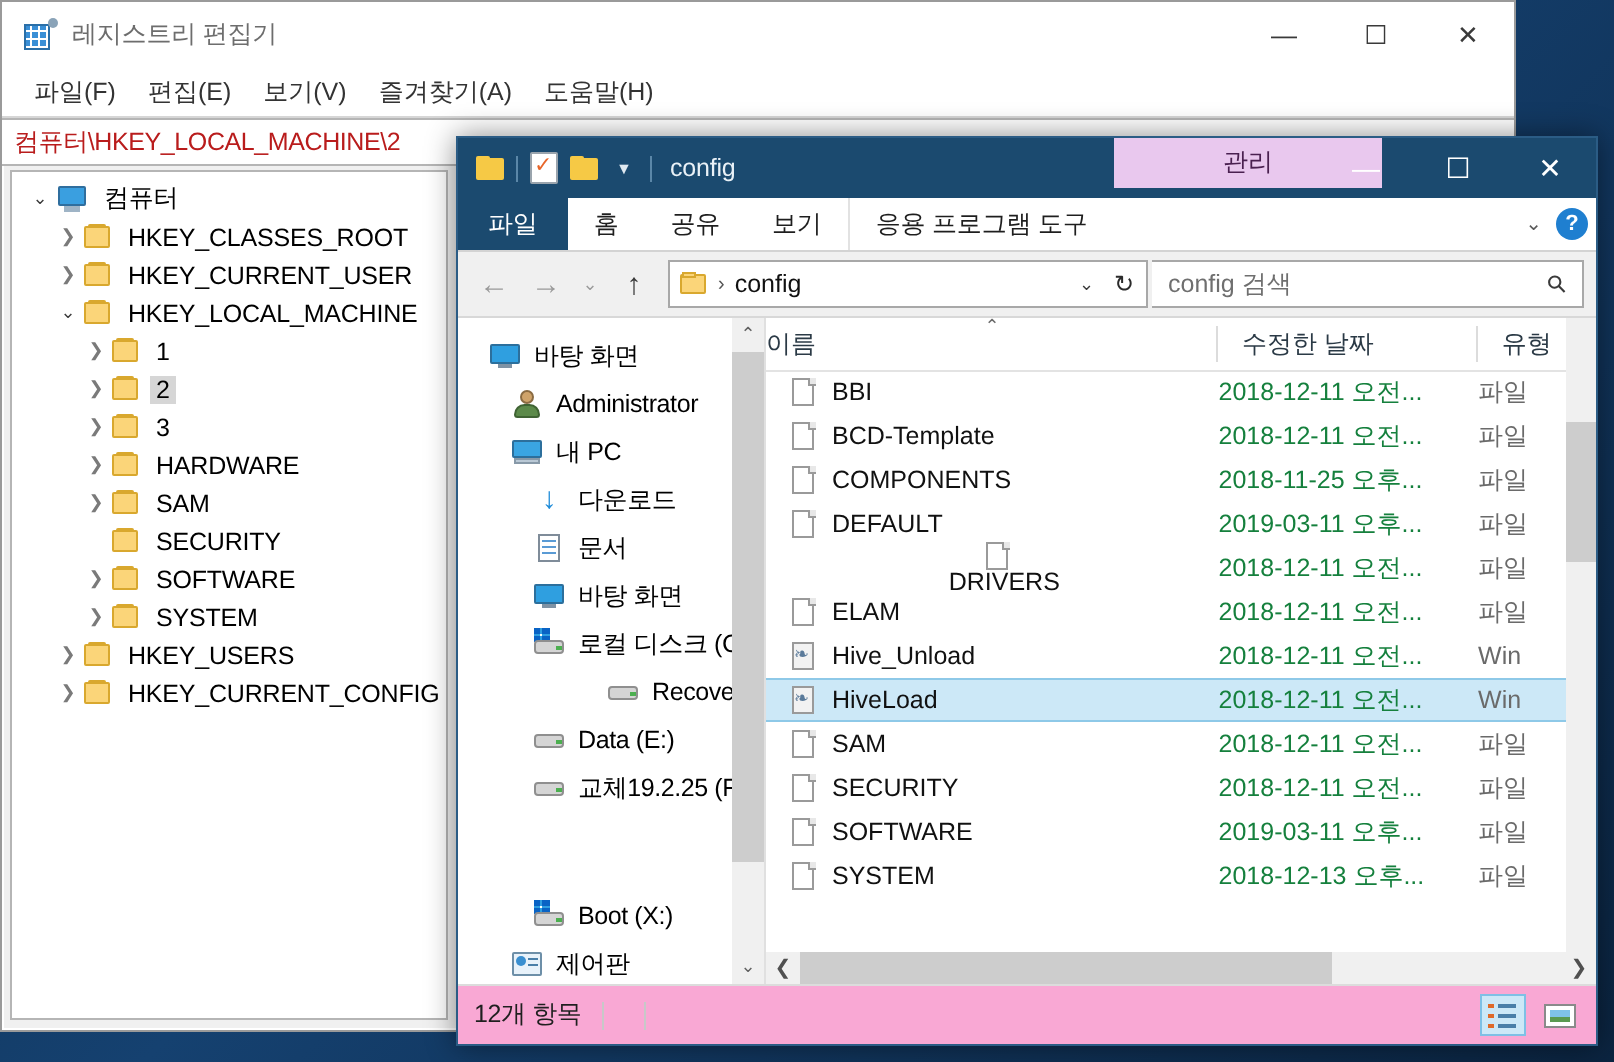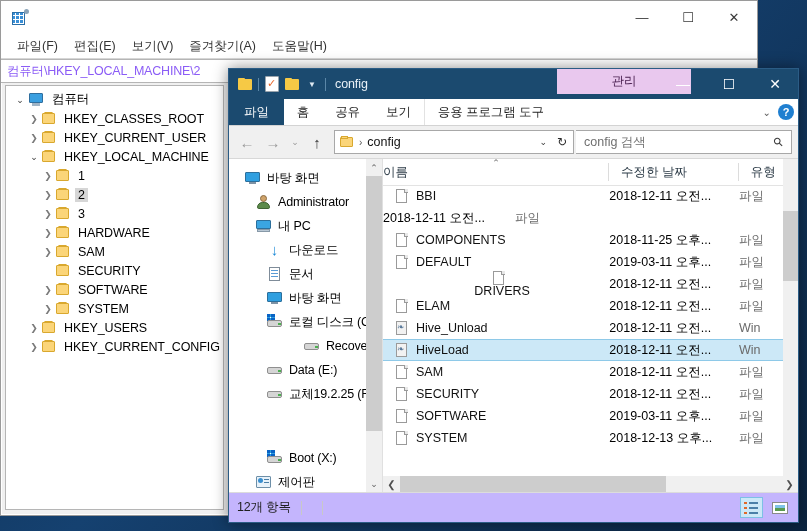--- a/index.html
+++ b/index.html
@@ -49,21 +49,21 @@
   #regedit-menu{
     height:24px;display:flex;align-items:center;padding-left:8px;
     border-bottom:1px solid #d6d6d6;background:#fff;
   }
   #regedit-menu .mi{
     padding:2px 8px;color:#333;font-size:12.5px;cursor:default;
   }
   #regedit-path{
     height:22px;display:flex;align-items:center;
     border:1px solid #b5b5b5;border-left:none;border-right:none;
-    background:#fff;padding-left:6px;color:#8b5cf6;font-size:12.5px;
+    background:#fff;padding-left:6px;color:#b91c1c;font-size:12.5px;
     letter-spacing:-.2px;
   }
   #regedit-body{
     position:absolute;left:1px;top:82px;right:1px;bottom:1px;display:flex;
     background:#f0f0f0;
   }
   #reg-tree{
     width:219px;background:#fff;border:1px solid #b5b5b5;
     box-sizing:border-box;overflow:hidden;position:relative;
     margin:2px 0 4px 3px;
@@ -208,42 +208,42 @@
   .colh .divl{position:absolute;right:0;top:4px;bottom:4px;width:1px;background:#dcdcdc;}
   #rows{position:absolute;left:0;top:26px;right:0;bottom:16px;overflow:hidden;}
   .frow{height:22px;display:flex;align-items:center;font-size:12.5px;color:#111;white-space:nowrap;}
   .frow.sel{background:#cce8f7;border-top:1px solid #8ec9e8;border-bottom:1px solid #8ec9e8;height:20px;}
   .fn{display:flex;align-items:center;}
   .ficon2{width:14px;height:16px;flex:0 0 14px;margin-right:7px;position:relative;}
   .ficon2 .pg{position:absolute;left:1px;top:1px;width:11px;height:14px;background:#fff;border:1px solid #9a9a9a;box-sizing:border-box;}
   .ficon2 .fold{position:absolute;right:1px;top:1px;width:4px;height:4px;background:#e8e8e8;border-left:1px solid #9a9a9a;border-bottom:1px solid #9a9a9a;box-sizing:border-box;}
   .ficon2.reg .pg{background:#f2f2f2;}
   .ficon2.reg .rg{position:absolute;left:2px;top:3px;width:9px;height:9px;color:#5a7a9a;font-size:9px;line-height:9px;}
-  .fdate{color:#000000;font-size:12.5px;}
+  .fdate{color:#15803d;font-size:12.5px;}
   .ftype{color:#6a6a6a;font-size:12.5px;}
   #hscroll{
     position:absolute;left:0;right:0;bottom:0;height:16px;background:#f0f0f0;
     display:flex;align-items:center;
   }
   #hscroll .arr{width:17px;height:16px;display:flex;align-items:center;justify-content:center;color:#505050;font-size:10px;}
   #hscroll .track{flex:1;height:16px;position:relative;}
   #hscroll .thumb{position:absolute;left:0;top:0;height:16px;width:266px;background:#cdcdcd;}
   #navscroll{
     position:absolute;right:0;top:0;width:16px;bottom:0;background:#f0f0f0;
     display:flex;flex-direction:column;align-items:center;
   }
   #navscroll .arr{height:17px;width:16px;display:flex;align-items:center;justify-content:center;color:#606060;font-size:9px;}
   #navscroll .track{flex:1;width:16px;position:relative;}
   #navscroll .thumb{position:absolute;left:0;top:0;width:16px;height:255px;background:#cdcdcd;}
   #vscroll{
     position:absolute;right:0;top:0;width:15px;bottom:16px;background:#f0f0f0;
   }
   #vscroll .thumb{position:absolute;left:0;top:52px;width:15px;height:70px;background:#cdcdcd;}
   #exp-status{
-    position:absolute;left:0;right:0;bottom:0;height:29px;background:#c4b5fd;
+    position:absolute;left:0;right:0;bottom:0;height:29px;background:#f9a8d4;
     border-top:1px solid #dcdcdc;display:flex;align-items:center;padding-left:8px;
   }
   #exp-status .st{font-size:12.5px;color:#1f1f1f;letter-spacing:-.2px;}
   #exp-status .vsep{width:1px;height:14px;background:#c8c8c8;margin:0 10px;}
   #exp-status .views{position:absolute;right:7px;display:flex;gap:5px;align-items:center;}
   .vbtn{width:23px;height:21px;display:flex;align-items:center;justify-content:center;position:relative;}
   .vbtn.on{background:#cce8f7;border:1px solid #7ec0e5;box-sizing:border-box;}
   .vb-details{width:15px;height:12px;position:relative;}
   .vb-details .c{position:absolute;left:0;width:3px;height:2px;background:#e06a2a;}
   .vb-details .r{position:absolute;left:5px;width:9px;height:2px;background:#4a7fa8;}
@@ -253,20 +253,21 @@
 </head>
 <body>
 
 <div id="regedit">
 
   <div id="regedit-title">
     <span class="app-icon">
       <span class="grid"></span>
         <span class="dot"></span>
     </span>
+    <span class="ttl">레지스트리 편집기</span>
     <span class="wbtns">
       <span class="wbtn">—</span>
       <span class="wbtn">☐</span>
       <span class="wbtn close">✕</span>
     </span>
   </div>
 
   <div id="regedit-menu">
       <span class="mi">파일(F)</span>
       <span class="mi">편집(E)</span>
@@ -595,20 +596,27 @@
               <span class="ficon2">
                 <span class="pg"></span>
                 <span class="fold"></span>
               </span>
               <span>BBI</span>
             </div>
             <div class="fdate" style="width: 132px; box-sizing: border-box;">2018-12-11 오전...</div>
             <div class="ftype" style="width: 60px; box-sizing: border-box;">파일</div>
           </div>
           <div class="frow">
+            <div class="fn" style="width: 230px; padding-left: 12px; box-sizing: border-box;">
+              <span class="ficon2">
+                <span class="pg"></span>
+                <span class="fold"></span>
+              </span>
+              <span>BCD-Template</span>
+            </div>
             <div class="fdate" style="width: 132px; box-sizing: border-box;">2018-12-11 오전...</div>
             <div class="ftype" style="width: 60px; box-sizing: border-box;">파일</div>
           </div>
           <div class="frow">
             <div class="fn" style="width: 230px; padding-left: 12px; box-sizing: border-box;">
               <span class="ficon2">
                 <span class="pg"></span>
                 <span class="fold"></span>
               </span>
               <span>COMPONENTS</span>

